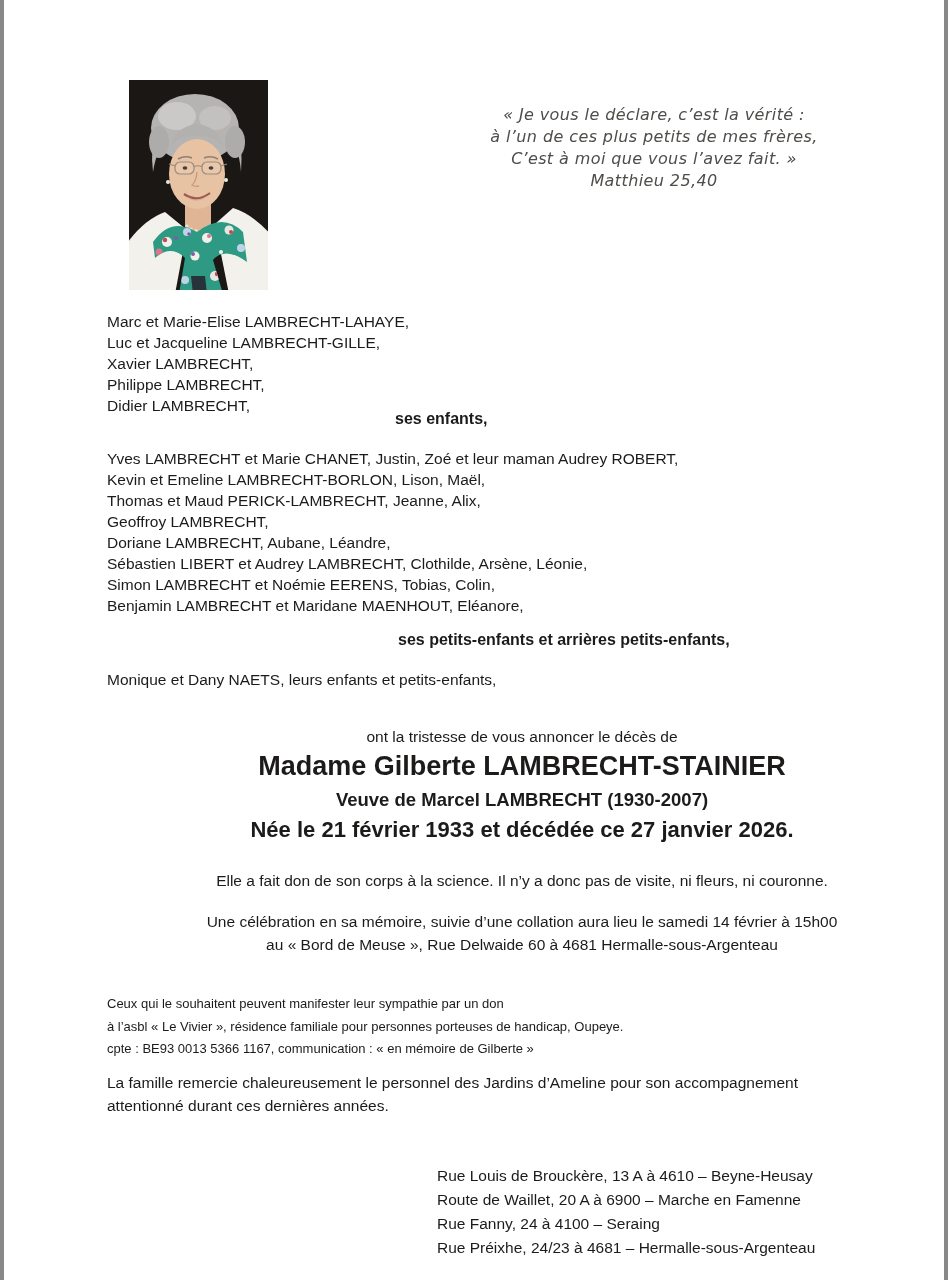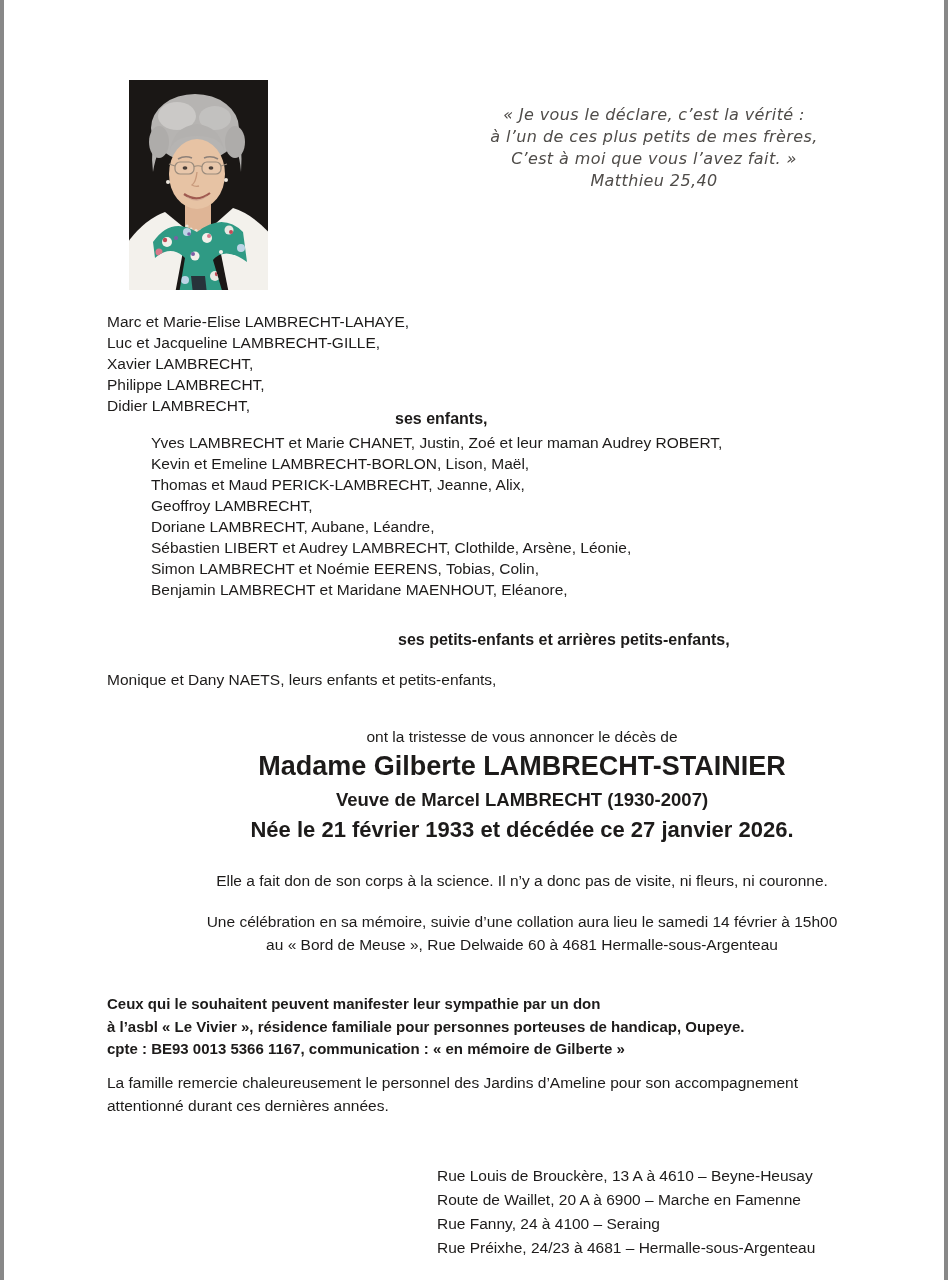--- a/index.html
+++ b/index.html
@@ -37,34 +37,34 @@
 
   .body-text { font-size: 15.5px; line-height: 21px; }
   .names { left: 103px; }
   .children-block { top: 311px; }
   .label-bold {
     font-weight: bold;
     font-size: 16px;
     line-height: 20px;
   }
   .children-label { left: 391px; top: 409px; }
-  .grandchildren-block { top: 432px; margin-left: 44px; }
+  .grandchildren-block { top: 448px; }
   .grandchildren-label { left: 394px; top: 630px; }
   .relatives-line { left: 103px; top: 669px; }
 
   .centered { left: 0; width: 948px; text-align: center; padding-left: 44px; }
   .intro-line { top: 728px; font-size: 15.5px; }
   .deceased-name { top: 750px; font-size: 27px; font-weight: bold; line-height: 32px; }
   .widow-line { top: 788px; font-size: 18.5px; font-weight: bold; line-height: 23px; }
   .dates-line { top: 812px; font-size: 22px; font-weight: bold; line-height: 23px; margin-top: 6px; }
 
   .science-line { top: 872px; font-size: 15.5px; }
   .celebration-block { top: 910px; font-size: 15.5px; line-height: 23px; }
 
-  .donation-block { left: 103px; top: 993px; font-size: 15px; line-height: 22.5px; font-weight: bold; }
+  .donation-block { left: 103px; top: 993px; font-size: 13px; line-height: 22.5px; }
   .thanks-block { left: 103px; top: 1071px; font-size: 15.5px; line-height: 23px; }
   .addresses-block { left: 433px; top: 1164px; font-size: 15.5px; line-height: 24px; }
 </style>
 </head>
 <body>
 
 <div class="page">
 
   <div class="abs photo">
     <svg viewBox="0 0 139 210" preserveAspectRatio="none">

